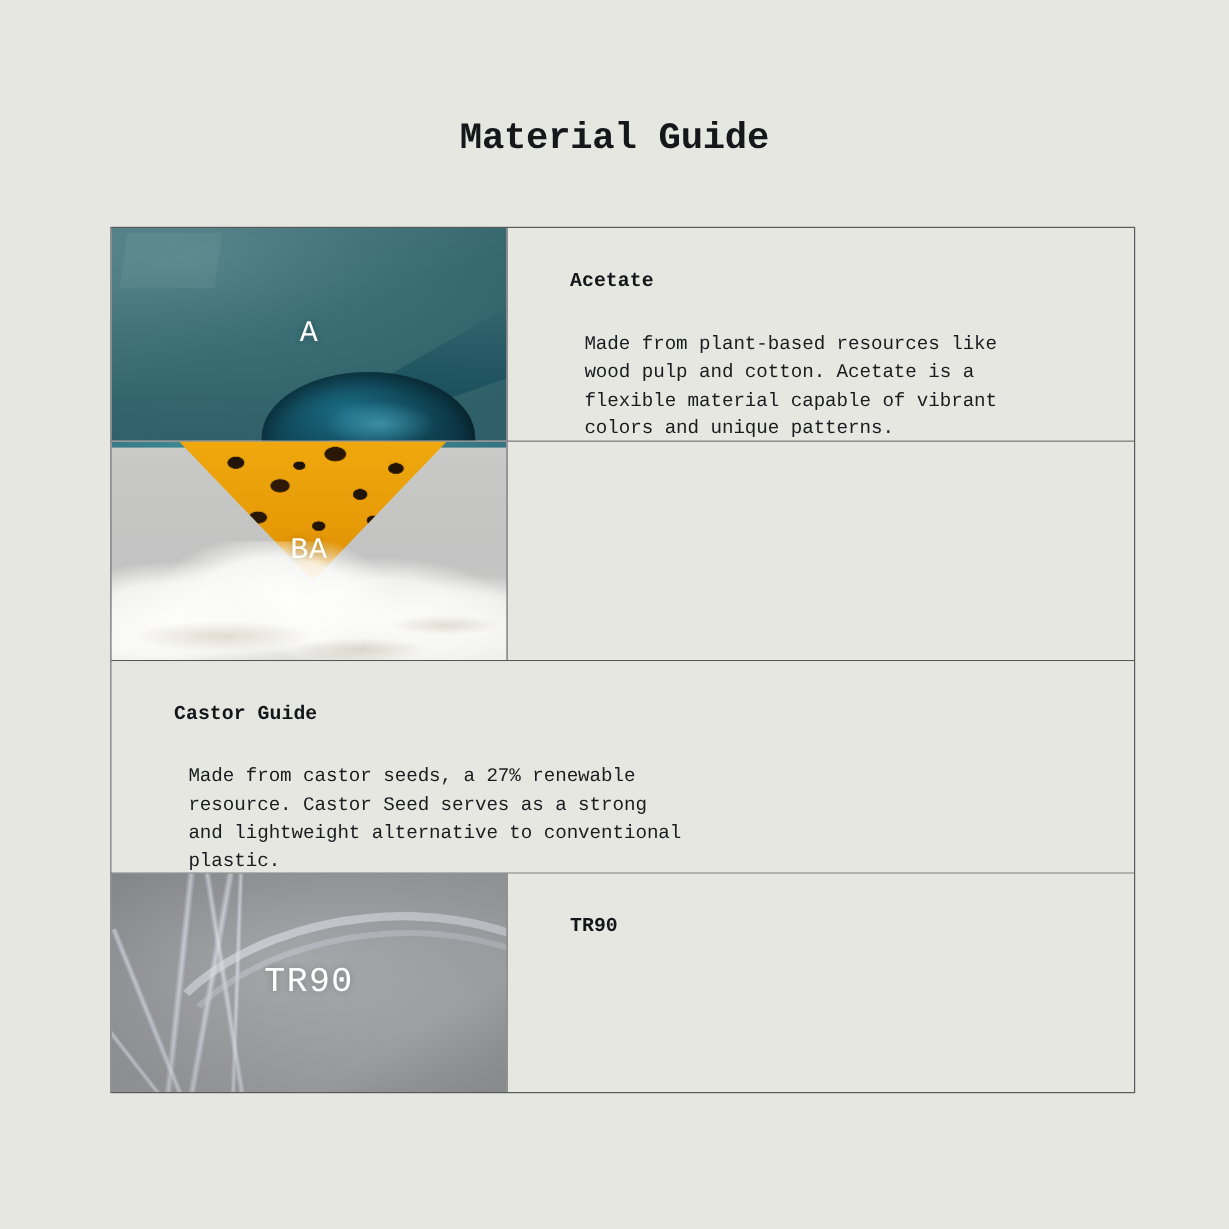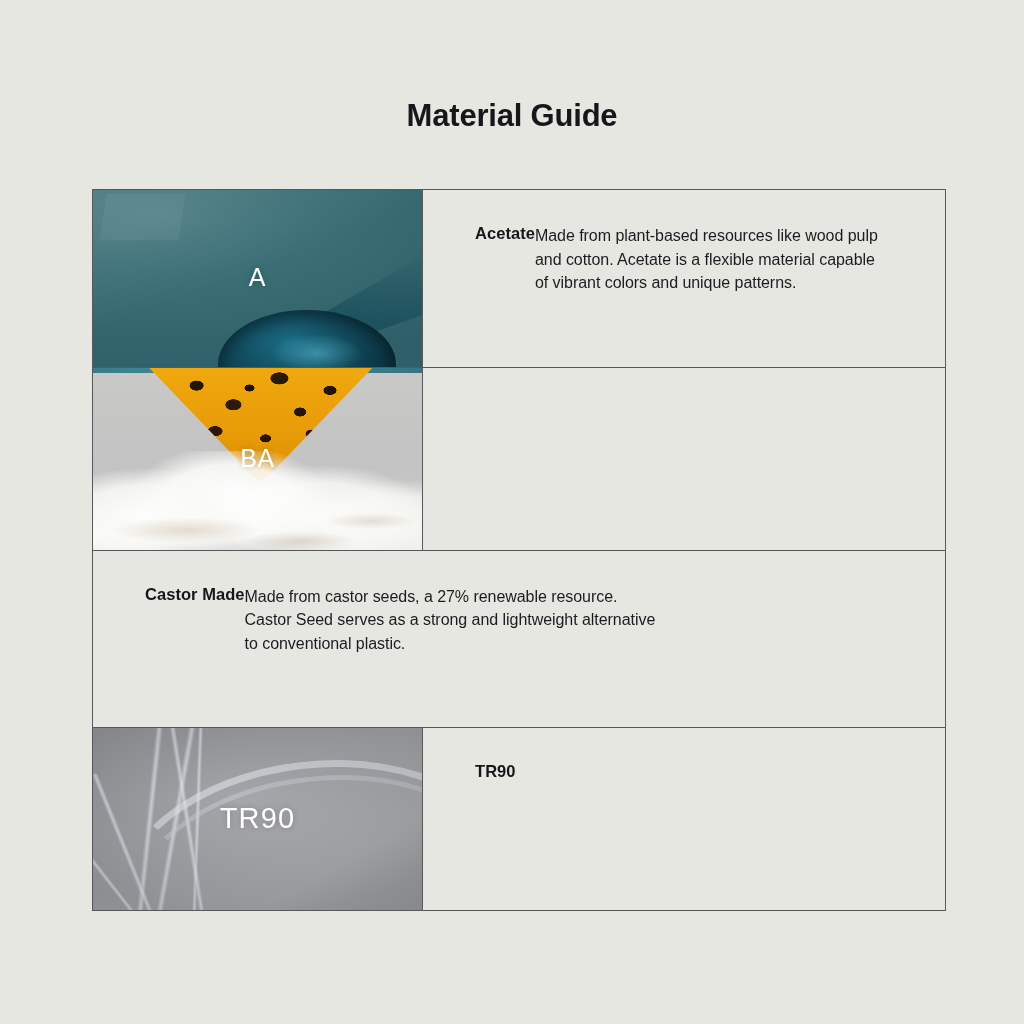--- a/index.html
+++ b/index.html
@@ -13,20 +13,21 @@
     font-family: "Liberation Sans", sans-serif;
     -webkit-font-smoothing: antialiased;
     overflow: hidden;
   }
 
   .page {
     position: relative;
     width: 1024px;
     height: 892px;
     box-sizing: border-box;
+    font-family: Liberation Mono, monospace;
   }
 
   .page-title {
     position: absolute;
     top: 98px;
     left: 0;
     width: 1024px;
     text-align: center;
     font-size: 31px;
     font-weight: bold;
@@ -311,39 +312,39 @@
     inset: 0;
     background: radial-gradient(80% 70% at 45% 40%, rgba(255,255,255,0.10), rgba(0,0,0,0.10) 90%);
   }
 
   
   .info-cell {
     flex: 1 1 auto;
     padding: 34px 56px 20px 52px;
     box-sizing: border-box;
     display: flex;
-    flex-direction: row;
+    flex-direction: column;
     justify-content: flex-start;
     background: #e7e7e2;
   }
 
   .material-name {
     font-size: 16.5px;
     font-weight: bold;
     color: #15161a;
     letter-spacing: 0.05px;
     margin: 0 0 20px 0;
     line-height: 1.2;
   }
 
   .material-desc {
     font-size: 16px;
     line-height: 23.5px;
     color: #1b1c20;
-    margin: 0;
+    margin: 12px;
     max-width: 420px;
     letter-spacing: -0.05px;
   }
 </style>
 </head>
 <body>
 
 <div class="page">
 
   <div class="page-title">Material Guide</div>
@@ -374,21 +375,21 @@
           <div class="wedge"></div>
           <div class="cotton"></div>
           <div class="cotton-shade"></div>
         </div>
         <div class="thumb-code">BA</div>
       </div>
     </div>
 
     <div class="material-row row-cs">
       <div class="info-cell">
-        <div class="material-name">Castor Made</div>
+        <div class="material-name">Castor Guide</div>
         <p class="material-desc">Made from castor seeds, a 27% renewable resource. Castor Seed serves as a strong and lightweight alternative to conventional plastic.</p>
       </div>
     </div>
 
     <div class="material-row row-tr">
       <div class="thumb-cell">
         <div class="thumb-art art-tr90">
           <div class="str s1"></div>
           <div class="str s2"></div>
           <div class="str s3"></div>

